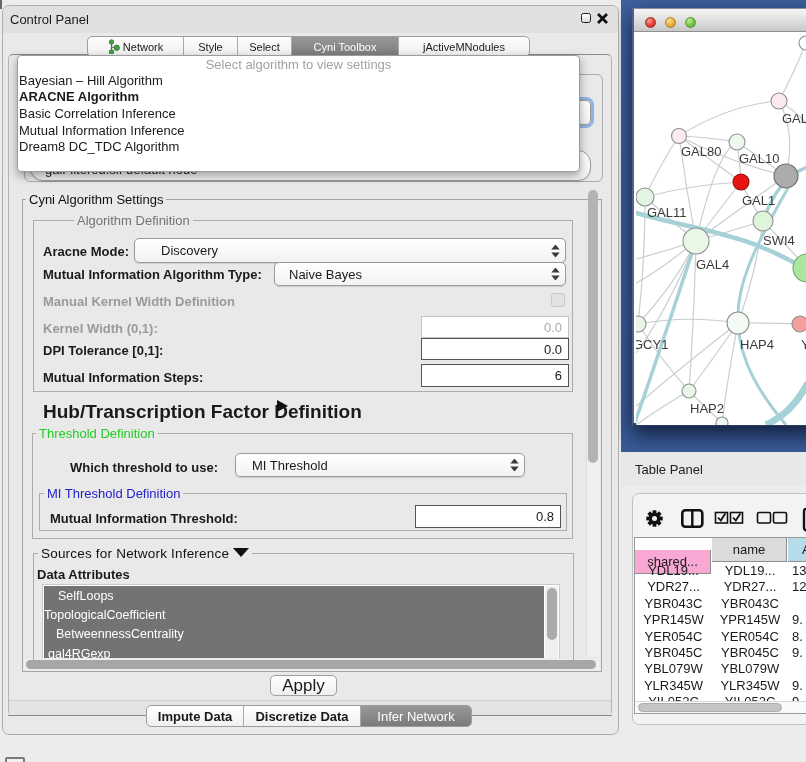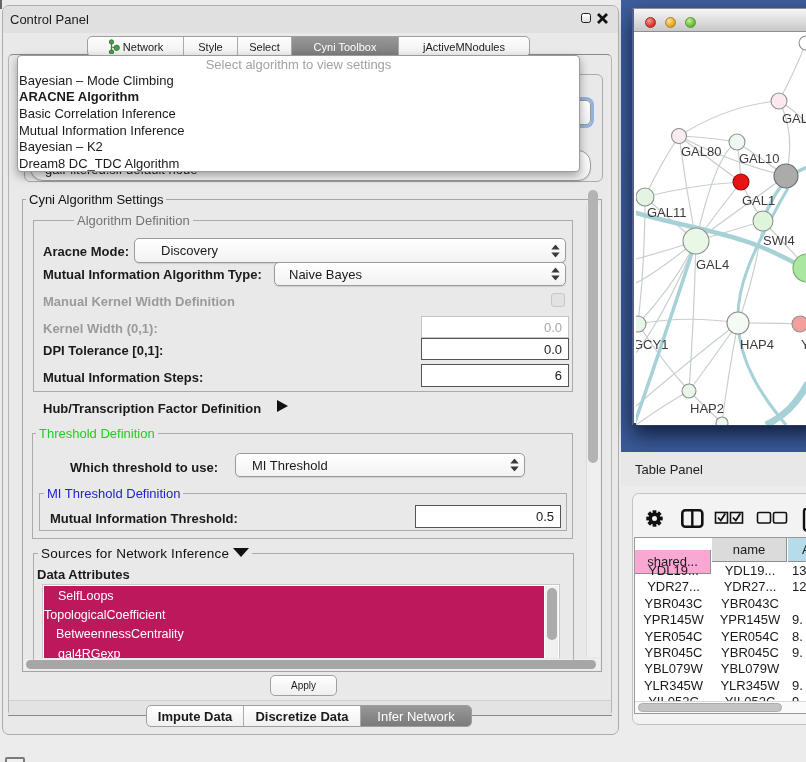--- a/index.html
+++ b/index.html
@@ -241,53 +241,53 @@
 
 <div class="lbl" style="left:43px; top:321px; color:#9a9a9a;">Kernel Width (0,1):</div>
 <div class="field" style="left:421px; top:316px; width:148px; height:22px; border:1px solid #C4C4C4; color:#A8A8A8;">0.0</div>
 
 <div class="lbl" style="left:43px; top:343px;">DPI Tolerance [0,1]:</div>
 <div class="field" style="left:421px; top:338px; width:148px; height:22px; border:1px solid #555;">0.0</div>
 
 <div class="lbl" style="left:43px; top:370px;">Mutual Information Steps:</div>
 <div class="field" style="left:421px; top:364px; width:148px; height:23px; border:1px solid #555;">6</div>
 
-<div class="lbl" style="left:43px; top:401px; font-size:13px;">Hub/Transcription Factor Definition</div>
+<div class="lbl" style="left:43px; top:401px; font-size:19px;">Hub/Transcription Factor Definition</div>
 <div class="abs" style="left:277px; top:400px; width:0; height:0; border-left:11px solid #111; border-top:6.5px solid transparent; border-bottom:6.5px solid transparent;"></div>
 
 <div class="gbox" style="left:32px; top:433px; width:541px; height:106px;"></div>
 <div class="gtitle" style="left:36px; top:426px; color:#22CC22;">Threshold Definition</div>
 
 <div class="lbl" style="left:70px; top:460px;">Which threshold to use:</div>
 <div class="combo" style="left:235px; top:453px; width:290px; height:24px; padding-left:16px;">MI Threshold<svg class="arr" width="9" height="13">
       <path d="M4.5,0 L8.7,5 H0.3 Z" fill="#3a3a3a"></path>
       <path d="M4.5,13 L8.7,8 H0.3 Z" fill="#3a3a3a"></path>
     </svg></div>
 
 <div class="gbox" style="left:39px; top:493px; width:528px; height:38px;"></div>
 <div class="gtitle" style="left:44px; top:486px; color:#2222CC;">MI Threshold Definition</div>
 <div class="lbl" style="left:50px; top:511px;">Mutual Information Threshold:</div>
-<div class="field" style="left:415px; top:505px; width:146px; height:23px; border:1px solid #555;">0.5</div>
+<div class="field" style="left:415px; top:505px; width:146px; height:23px; border:1px solid #555;">0.8</div>
 
 <div class="gbox" style="left:33px; top:553px; width:541px; height:112px; border-bottom:none;"></div>
 <div class="gtitle" style="left:38px; top:546px; font-size:13.5px; letter-spacing:0.2px; color:#111;">Sources for Network Inference <span style="display:inline-block; width:0; height:0; border-top:9px solid #111; border-left:8.5px solid transparent; border-right:8.5px solid transparent; vertical-align:1px;"></span></div>
 <div class="lbl" style="left:37px; top:567px;">Data Attributes</div>
 
 <div class="abs" style="left:42px; top:584px; width:518px; height:74px; background:#fff; border:1px solid #C8C8C8; border-bottom:none; overflow:hidden;">
-  <div class="abs" style="left:1px; top:1px; width:500px; height:73px; background:#be185d; color:#fff; font-size:12.5px;">
+  <div class="abs" style="left:1px; top:1px; width:500px; height:73px; background:#737373; color:#fff; font-size:12.5px;">
     <div style="height:19.3px; padding-left:14px; display:flex; align-items:center;">SelfLoops</div>
     <div style="height:19.3px; display:flex; align-items:center;">TopologicalCoefficient</div>
     <div style="height:19.3px; padding-left:12px; display:flex; align-items:center;">BetweennessCentrality</div>
-    <div style="height:19.3px; padding-left:14px; display:flex; align-items:center;">gal4RGexp</div>
+    <div style="height:19.3px; padding-left:4px; display:flex; align-items:center;">gal4RGexp</div>
   </div>
   <div class="abs" style="right:1px; top:1px; width:13px; height:72px; background:#F0F0F0;"></div>
   <div class="abs" style="right:2.5px; top:3px; width:10px; height:52px; background:#ABABAB; border-radius:5px;"></div>
 </div>
 
-<div class="abs" style="left:270px; top:675px; width:67px; height:21px; background:linear-gradient(#FFFFFF,#EFEFEF); border:1px solid #A0A0A0; border-radius:5px; font-size:10px; text-align:center; line-height:19px;">Apply</div>
+<div class="abs" style="left:270px; top:675px; width:67px; height:21px; background:linear-gradient(#FFFFFF,#EFEFEF); border:1px solid #A0A0A0; border-radius:5px; font-size:17px; text-align:center; line-height:19px;">Apply</div>
 
 <div class="abs" style="left:9px; top:700px; width:602px; height:15px; background:#E3E3E3; border-top:1px solid #CFCFCF;"></div>
 <div class="abs" style="left:8px; top:715px; width:604px; height:1px; background:#8a8a8a;"></div>
 <div class="abs" style="left:146px; top:705px; width:326px; height:22px; border:1px solid #9E9E9E; border-radius:5px; background:linear-gradient(#FFFFFF,#F0F0F0); font-size:13px; display:flex; overflow:hidden;">
   <div style="width:97px; text-align:center; line-height:21px; font-weight:600; border-right:1px solid #AAA;">Impute Data</div>
   <div style="width:117px; text-align:center; line-height:21px; font-weight:600; border-right:1px solid #AAA;">Discretize Data</div>
   <div style="flex:1; text-align:center; line-height:21px; color:#fff; background:linear-gradient(#989898,#7B7B7B);">Infer Network</div>
 </div>
 
 <div class="abs" style="left:87px; top:36px; width:443px; height:21px; border:1px solid #9E9E9E; border-radius:5px; background:linear-gradient(#FDFDFD,#EFEFEF); font-size:11px; display:flex; overflow:hidden;">
@@ -302,22 +302,21 @@
         </g>
       </svg> Network</div>
   <div style="width:54px; text-align:center; line-height:20px; border-right:1px solid #AAA;">Style</div>
   <div style="width:54px; text-align:center; line-height:20px; border-right:1px solid #AAA;">Select</div>
   <div style="width:107px; text-align:center; line-height:20px; color:#fff; background:linear-gradient(#989898,#7B7B7B); border-right:1px solid #AAA;">Cyni Toolbox</div>
   <div style="flex:1; text-align:center; line-height:20px;">jActiveMNodules</div>
 </div>
 
 <div class="abs" style="left:17px; top:55px; width:563px; height:117px; background:#fff; border:1px solid #9B9B9B; border-radius:4px; box-shadow:0 4px 10px rgba(0,0,0,0.35); font-size:13px; overflow:hidden;">
   <div style="height:16.7px; color:#A2A2A2; text-align:center; line-height:17px;">Select algorithm to view settings</div>
-  <div style="height:16.7px; padding-left:1px; line-height:16px;">Bayesian – Mode Climbing</div>
+  <div style="height:16.7px; padding-left:1px; line-height:16px;">Bayesian – Hill Algorithm</div>
   <div style="height:16.7px; padding-left:1px; line-height:16px; font-weight:bold;">ARACNE Algorithm</div>
   <div style="height:16.7px; padding-left:1px; line-height:16px;">Basic Correlation Inference</div>
   <div style="height:16.7px; padding-left:1px; line-height:16px;">Mutual Information Inference</div>
-  <div style="height:16.7px; padding-left:1px; line-height:16px;">Bayesian – K2</div>
   <div style="height:16.7px; padding-left:1px; line-height:16px;">Dream8 DC_TDC Algorithm</div>
 </div>
 
 <div class="abs" style="left:0; top:0; width:2px; height:9px; background:#666;"></div>
 <div class="abs" style="left:5px; top:757px; width:20px; height:10px; background:#F0F0F0; border:2px solid #7A7A7A; border-radius:2px;"></div>
 
 </body></html>

